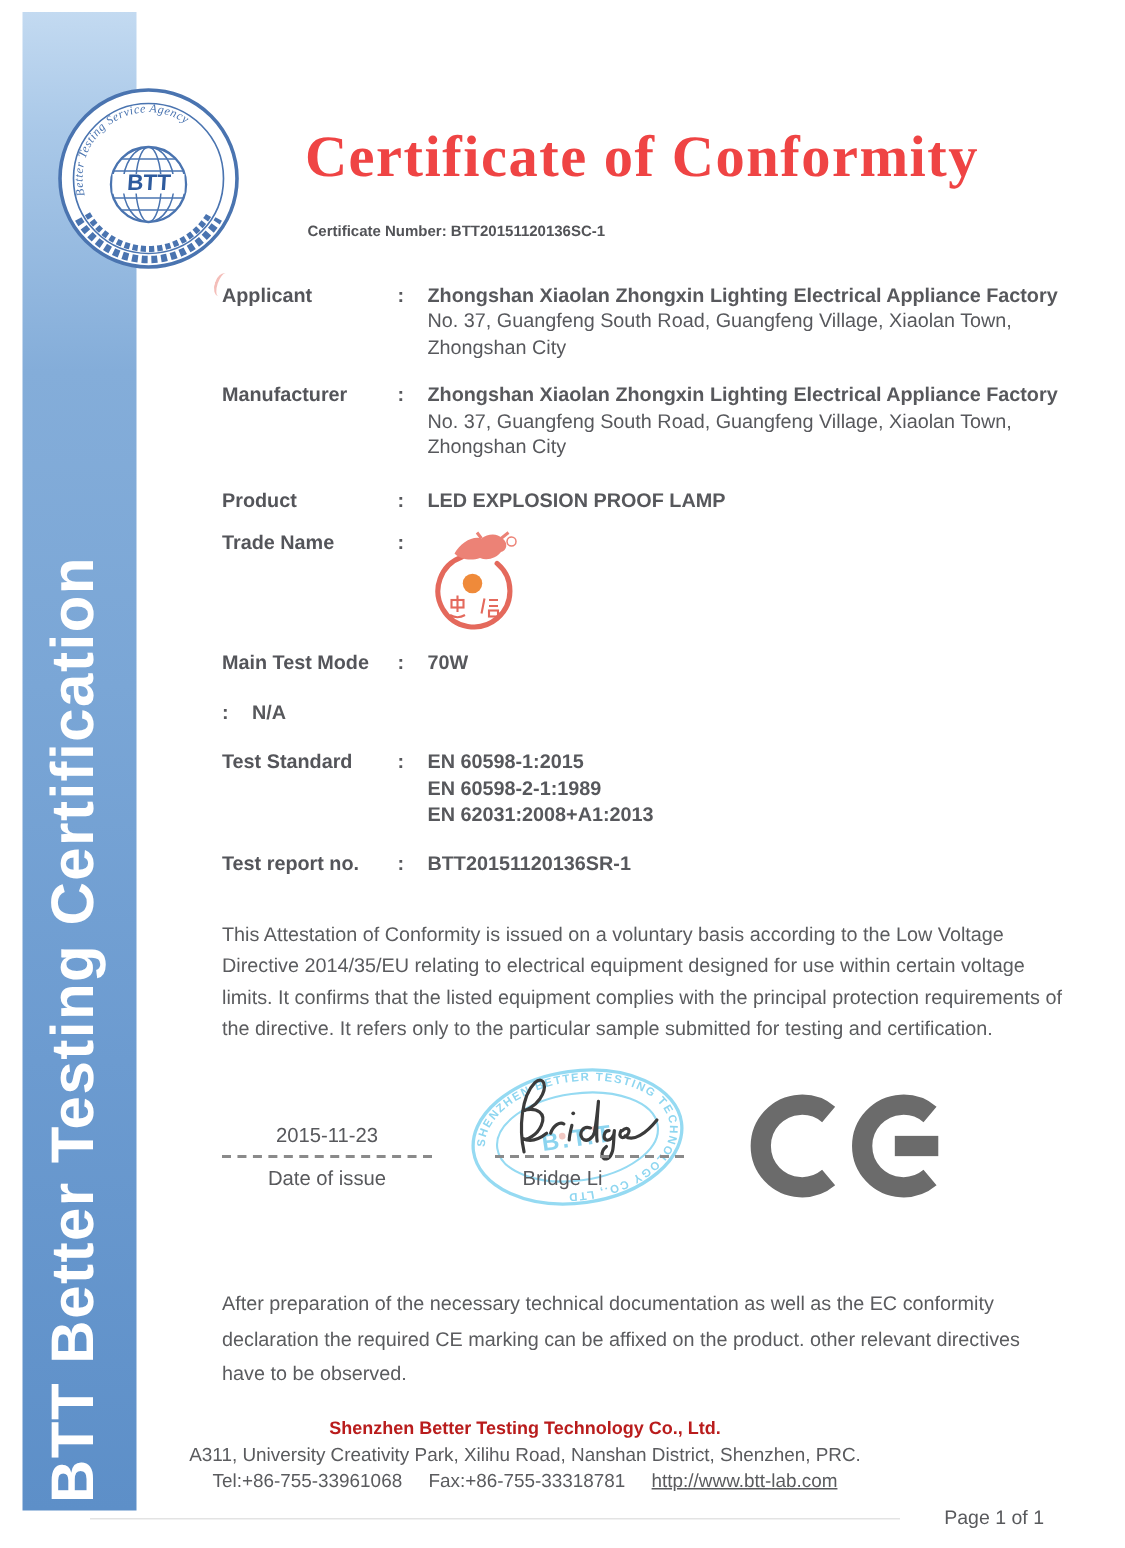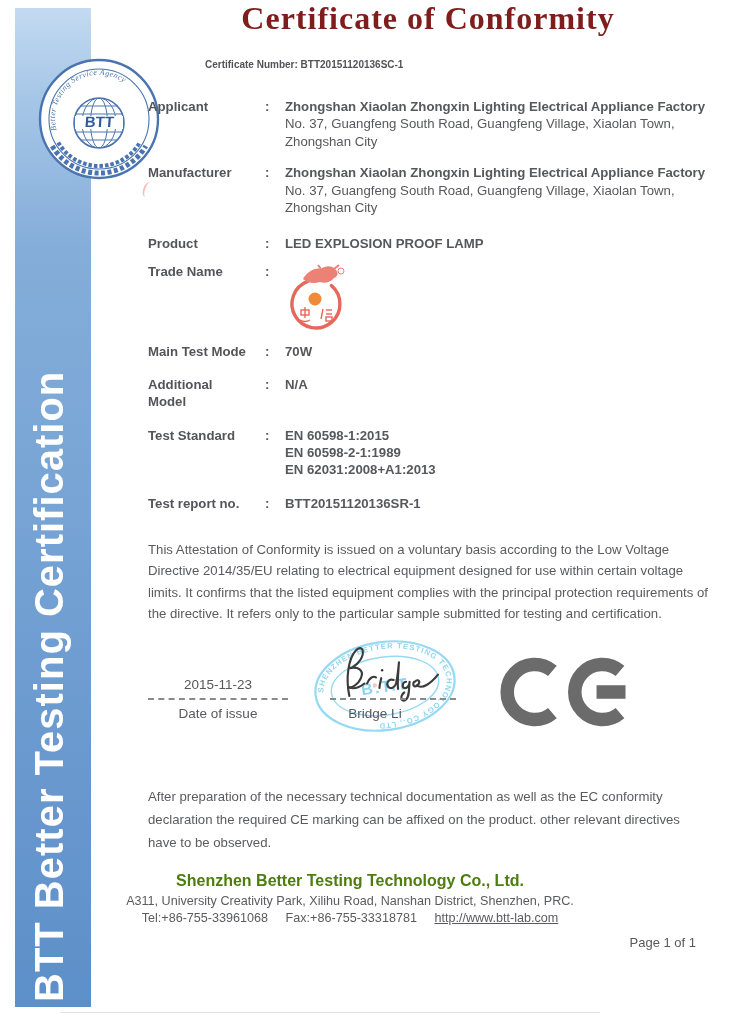--- a/index.html
+++ b/index.html
@@ -11,22 +11,22 @@
   .band { position:absolute; left:15px; top:8px; width:76px; height:999px;
           background:linear-gradient(180deg,#c3daf1 0%, #a9c8e8 8%, #84add9 24%, #7aa6d6 45%, #6c9bd0 70%, #5d8fc8 100%); }
   .band-text { position:absolute; left:27px; top:1002px; transform-origin:0 0; transform:rotate(-90deg);
                white-space:nowrap; color:#ffffff; font-weight:bold; font-size:40px; letter-spacing:1px;
                font-family:"Liberation Sans", sans-serif; }
 
   .seal { position:absolute; left:37px; top:57px; }
 
   
   .content { position:absolute; left:148px; top:0; width:560px; }
-  .title { text-align:center; font-family:"Liberation Serif", serif;
-           font-weight:bold; font-size:32px; color:#7f1d1d; letter-spacing:1px; }
+  .title { margin-top:82px; text-align:center; font-family:"Liberation Serif", serif;
+           font-weight:bold; font-size:39px; color:#ef4444; letter-spacing:1px; }
   .cert-number { margin-top:22px; margin-left:57px; font-size:10px; font-weight:bold; color:#525357; }
 
   .rows { margin-top:28px; font-size:13.2px; line-height:1.32; }
   .row { display:flex; align-items:flex-start; margin-bottom:11px; }
   .row .lbl { width:117px; font-weight:bold; color:#54555a; flex:none; }
   .row .lbl span { display:block; }
   .row .colon { width:20px; flex:none; font-weight:bold; }
   .row .val { flex:1; }
   .b { font-weight:bold; }
 
@@ -38,21 +38,21 @@
   .date-block { position:absolute; left:0; top:36px; width:140px; text-align:center; font-size:13.5px; }
   .dashline { border-top:2px dashed #8a8a8a; margin-top:6px; margin-bottom:6px; }
   .caption { font-size:13.5px; color:#58595c; }
   .stamp { position:absolute; left:160px; top:-8px; opacity:.9; }
   .signature-svg { position:absolute; left:180px; top:0; }
   .sig-line { position:absolute; left:182px; top:57px; width:126px; border-top:2px dashed #8a8a8a; }
   .signer-name { position:absolute; left:164px; top:65px; width:126px; text-align:center; font-size:13.5px; }
   .ce-svg { position:absolute; left:352px; top:8px; }
 
   .footer { margin-top:18px; margin-left:-38px; width:480px; text-align:center; }
-  .footer .company { font-size:16px; font-weight:bold; color:#4d7c0f; }
+  .footer .company { font-size:12px; font-weight:bold; color:#b91c1c; }
   .footer .addr { margin-top:4px; font-size:12.6px; color:#5a5b5e; }
   .footer .telrow { margin-top:3px; font-size:12.6px; color:#5a5b5e; }
   .footer .telrow span { margin:0 7px; }
   .footer .link { text-decoration:underline; color:#5a5b5e; }
   .page-label { margin-top:10px; width:548px; text-align:right; font-size:13px; color:#58595c; }
 
   .artifact { position:absolute; left:143px; top:182px; width:10px; height:16px;
               border-left:2px solid rgba(231,111,100,.45); border-radius:50%; transform:rotate(18deg); }
   .bottom-rule { position:absolute; left:60px; top:1012px; width:540px; border-top:1px solid #e3e3e3; }
 </style>
@@ -155,24 +155,20 @@
         </div>
       </div>
 
       <div class="row">
         <div class="lbl">Main Test Mode</div>
         <div class="colon">:</div>
         <div class="val b">70W</div>
       </div>
 
       <div class="row" style="margin-top:15px">
-        <div class="lbl">
-          <span>Additional</span>
-          <span>Model</span>
-        </div>
         <div class="colon">:</div>
         <div class="val b">N/A</div>
       </div>
 
       <div class="row" style="margin-top:16px">
         <div class="lbl">Test Standard</div>
         <div class="colon">:</div>
         <div class="val b">
           <div>EN 60598-1:2015</div>
           <div>EN 60598-2-1:1989</div>

